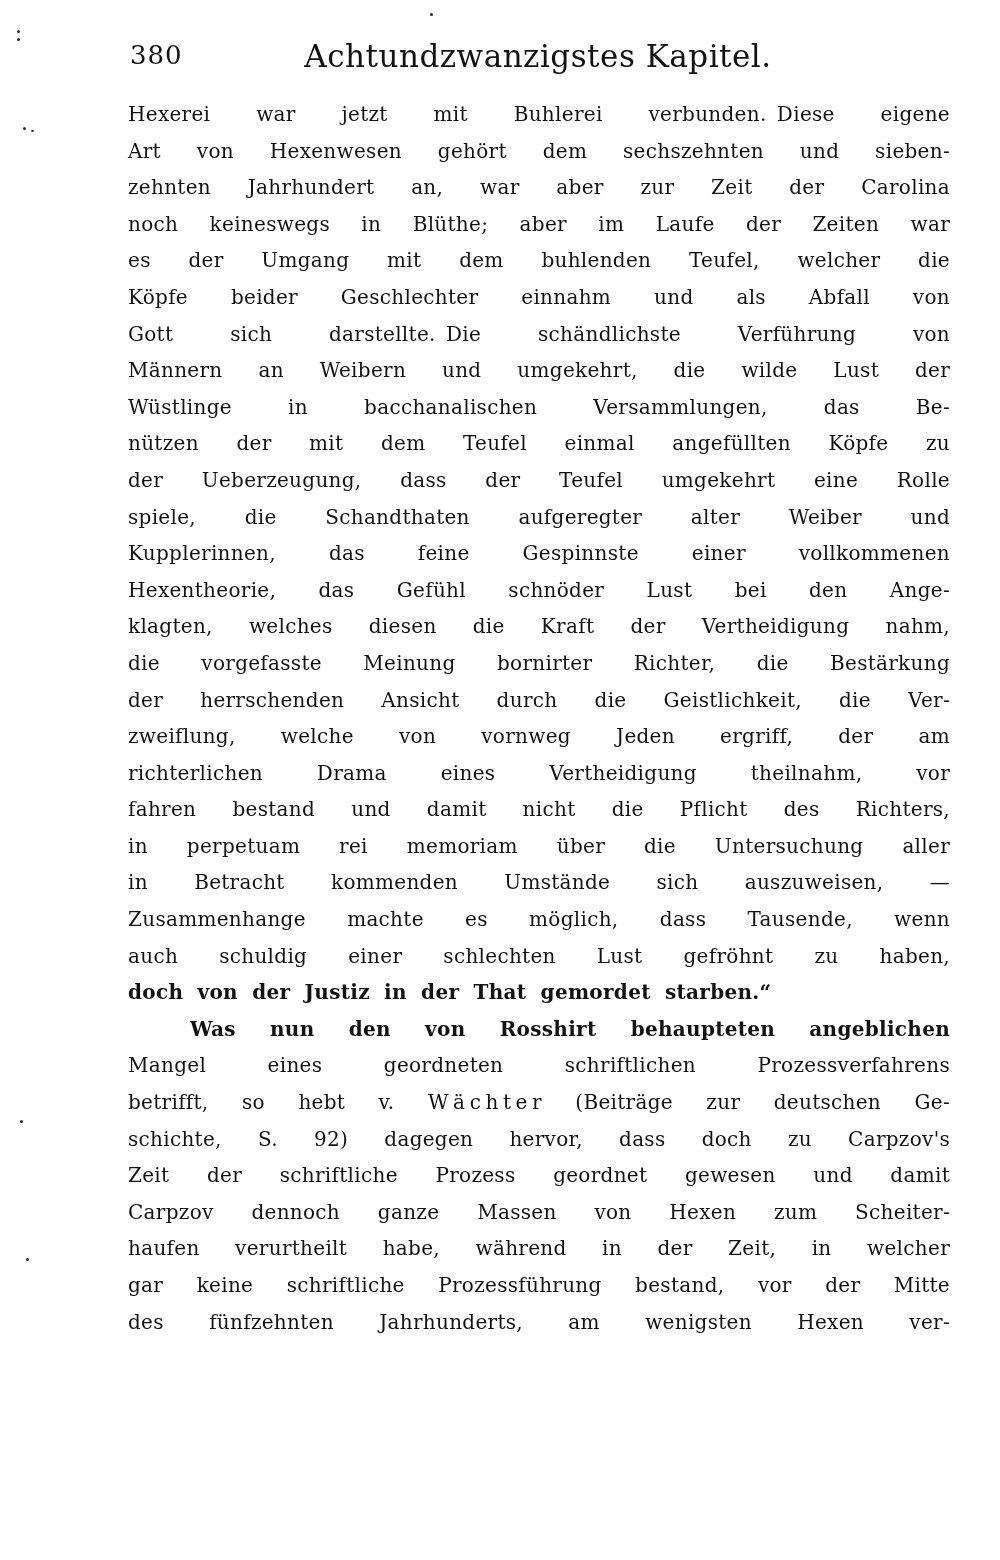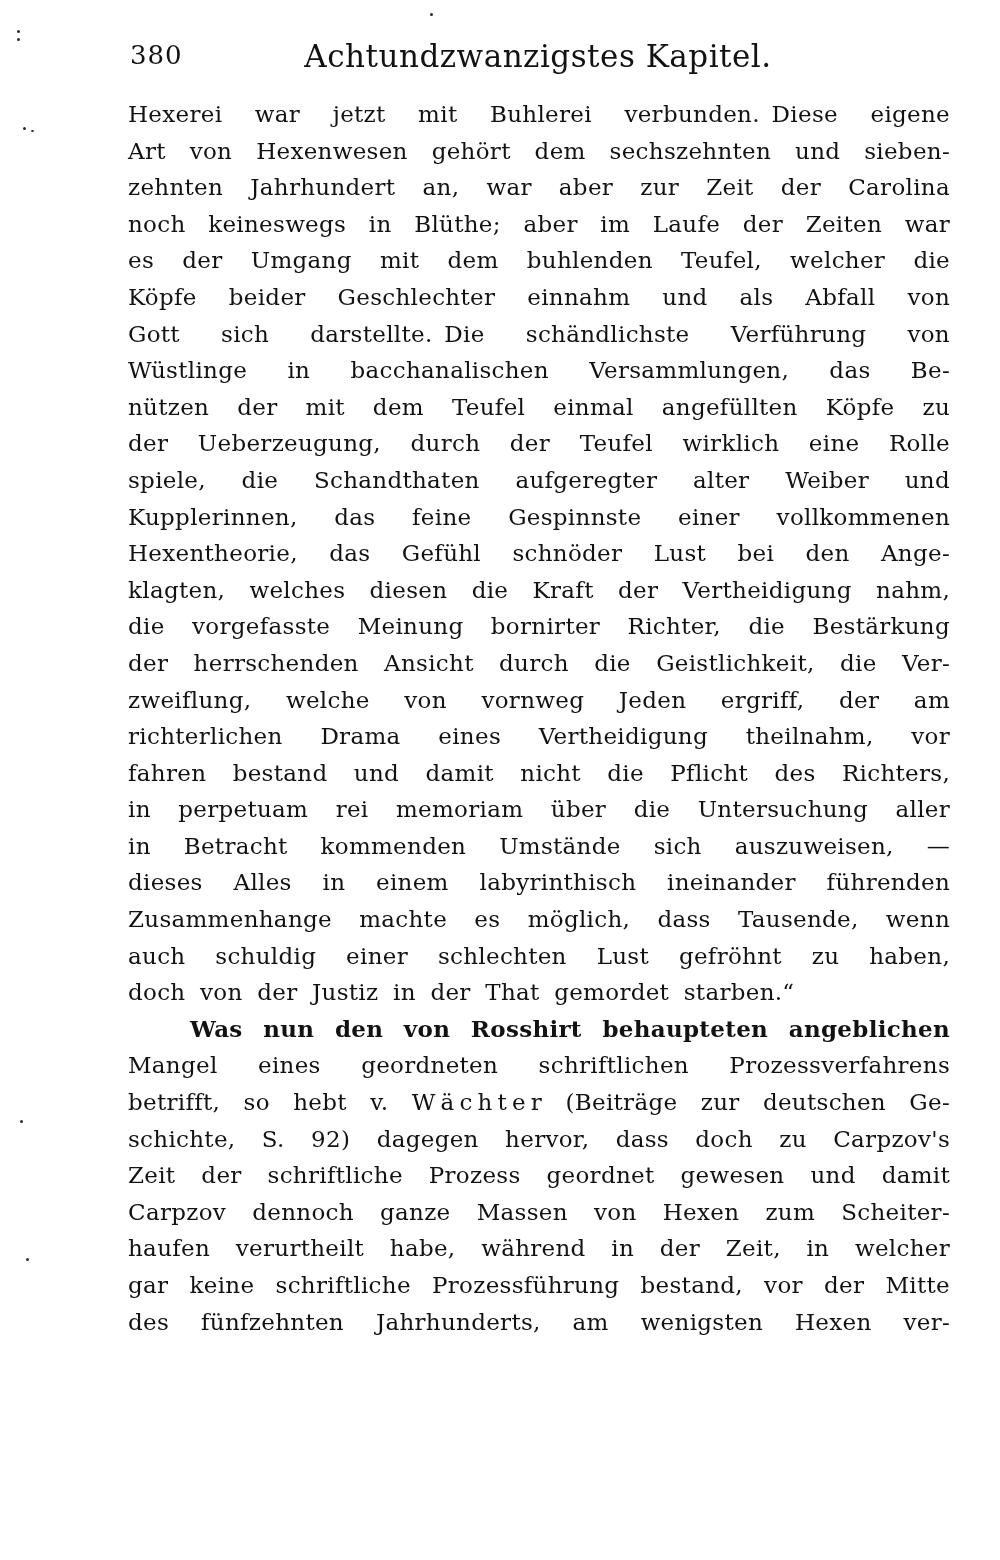--- a/index.html
+++ b/index.html
@@ -41,30 +41,31 @@
     letter-spacing: 0.5px;
     padding-top: 0px;
   }
   .body-text {
     position: absolute;
     top: 96px;
     left: 128px;
     width: 822px;
   }
   .line {
-    font-size: 23px;
+    font-size: 20px;
     line-height: 36.6px;
     white-space: normal;
     text-align: justify;
     text-align-last: justify;
     letter-spacing: 0.3px;
   }
   .line.end {
     text-align-last: left;
     word-spacing: 7px;
+    font-weight: bold;
   }
   .line.indent {
     text-indent: 62px;
     font-weight: bold;
   }
 </style>
 </head>
 <body>
 
 <div class="page">
@@ -83,35 +84,35 @@
   </div>
 
   <div class="body-text">
     <div class="line">Hexerei war jetzt mit Buhlerei verbunden. Diese eigene</div>
     <div class="line">Art von Hexenwesen gehört dem sechszehnten und sieben-</div>
     <div class="line">zehnten Jahrhundert an, war aber zur Zeit der Carolina</div>
     <div class="line">noch keineswegs in Blüthe; aber im Laufe der Zeiten war</div>
     <div class="line">es der Umgang mit dem buhlenden Teufel, welcher die</div>
     <div class="line">Köpfe beider Geschlechter einnahm und als Abfall von</div>
     <div class="line">Gott sich darstellte. Die schändlichste Verführung von</div>
+    <div class="line">Männern an Weibern und umgekehrt, die wilde Lust der</div>
     <div class="line">Wüstlinge in bacchanalischen Versammlungen, das Be-</div>
     <div class="line">nützen der mit dem Teufel einmal angefüllten Köpfe zu</div>
-    <div class="line">der Ueberzeugung, durch der Teufel wirklich eine Rolle</div>
+    <div class="line">der Ueberzeugung, dass der Teufel umgekehrt eine Rolle</div>
     <div class="line">spiele, die Schandthaten aufgeregter alter Weiber und</div>
     <div class="line">Kupplerinnen, das feine Gespinnste einer vollkommenen</div>
     <div class="line">Hexentheorie, das Gefühl schnöder Lust bei den Ange-</div>
     <div class="line">klagten, welches diesen die Kraft der Vertheidigung nahm,</div>
     <div class="line">die vorgefasste Meinung bornirter Richter, die Bestärkung</div>
     <div class="line">der herrschenden Ansicht durch die Geistlichkeit, die Ver-</div>
     <div class="line">zweiflung, welche von vornweg Jeden ergriff, der am</div>
     <div class="line">richterlichen Drama eines Vertheidigung theilnahm, vor</div>
     <div class="line">fahren bestand und damit nicht die Pflicht des Richters,</div>
     <div class="line">in perpetuam rei memoriam über die Untersuchung aller</div>
     <div class="line">in Betracht kommenden Umstände sich auszuweisen, —</div>
-    <div class="line">dieses Alles in einem labyrinthisch ineinander führenden</div>
     <div class="line">Zusammenhange machte es möglich, dass Tausende, wenn</div>
     <div class="line">auch schuldig einer schlechten Lust gefröhnt zu haben,</div>
     <div class="line end">doch von der Justiz in der That gemordet starben.“</div>
     <div class="line indent">Was nun den von Rosshirt behaupteten angeblichen</div>
     <div class="line">Mangel eines geordneten schriftlichen Prozessverfahrens</div>
     <div class="line">betrifft, so hebt v. W ä c h t e r (Beiträge zur deutschen Ge-</div>
     <div class="line">schichte, S. 92) dagegen hervor, dass doch zu Carpzov's</div>
     <div class="line">Zeit der schriftliche Prozess geordnet gewesen und damit</div>
     <div class="line">Carpzov dennoch ganze Massen von Hexen zum Scheiter-</div>
     <div class="line">haufen verurtheilt habe, während in der Zeit, in welcher</div>

